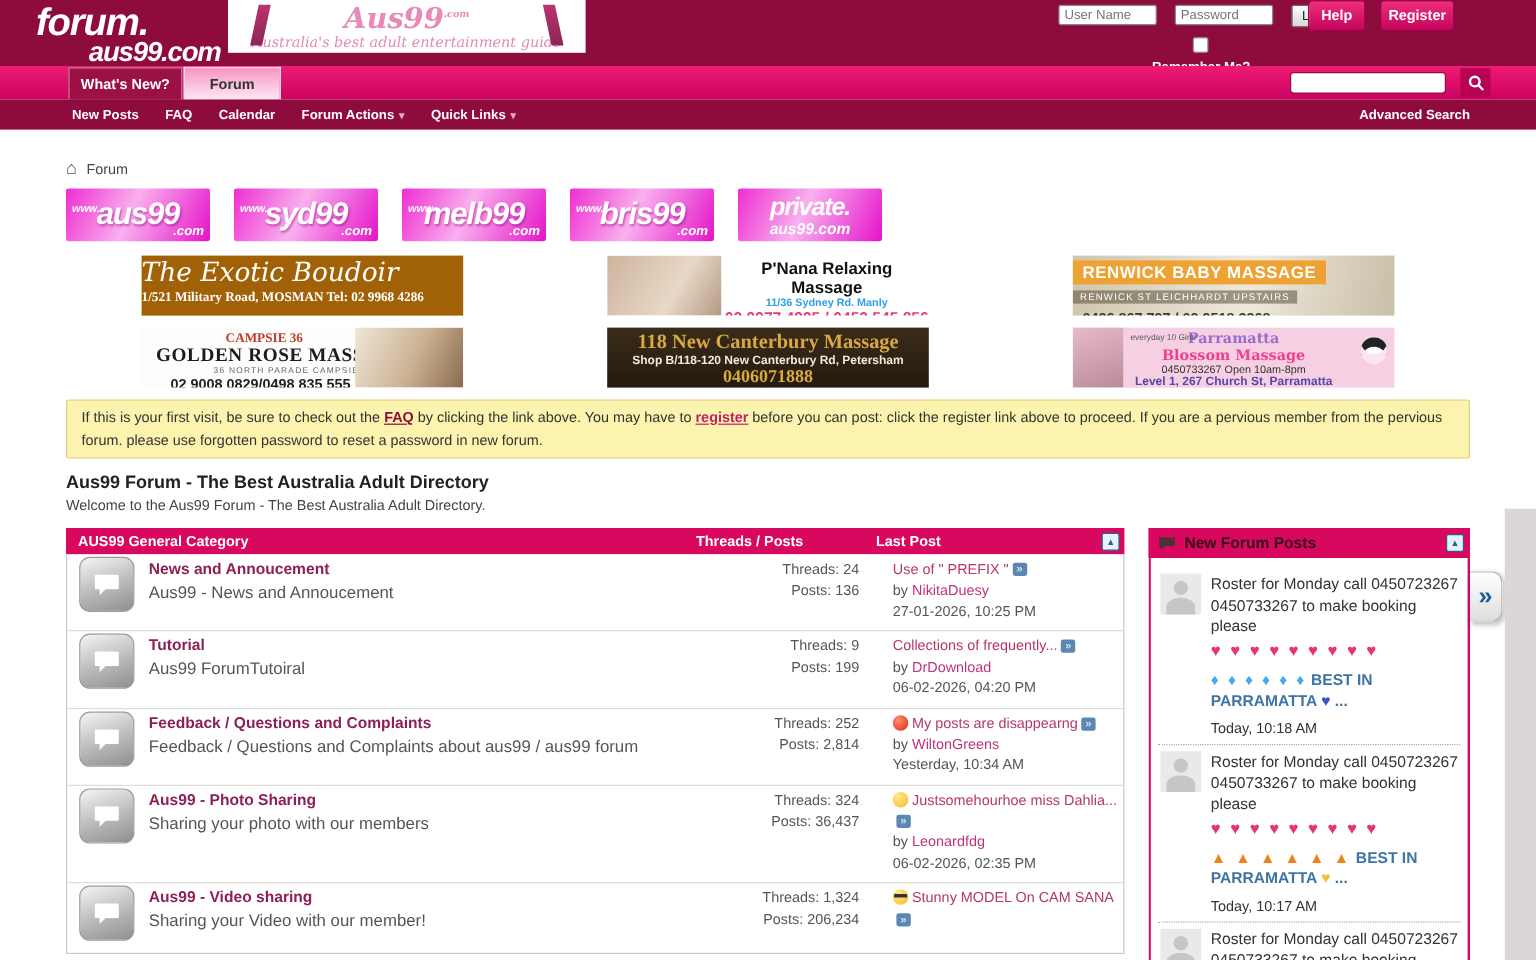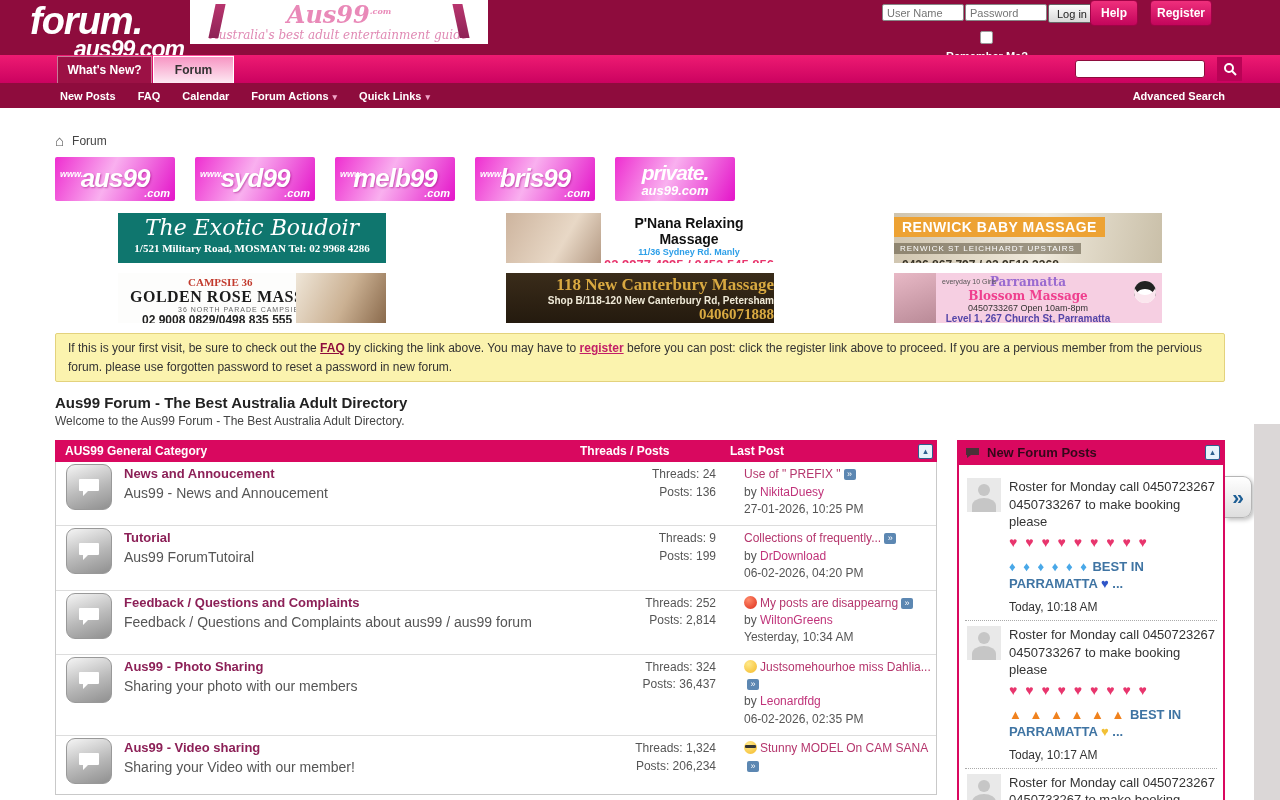--- a/index.html
+++ b/index.html
@@ -2,31 +2,31 @@
 <html><head>
 <meta charset="utf-8">
 <style>
   * { margin:0; padding:0; box-sizing:border-box; }
   html,body { width:1280px; height:800px; overflow:hidden; background:#fff;
     font-family:"Liberation Sans", sans-serif; }
 
   
   .topbar { position:relative; height:55px; background:#8e0c3d; }
   .logo { position:absolute; left:30px; top:2px; color:#fff; font-style:italic; font-weight:bold; line-height:1; }
-  .logo .l1 { font-size:38px; letter-spacing:-1px; }
+  .logo .l1 { font-size:32px; letter-spacing:-1px; }
   .logo .l2 { font-size:23px; margin-left:44px; margin-top:-2px; letter-spacing:-1px; }
   .top-banner { position:absolute; left:190px; top:0; width:298px; height:44px; background:#fff;
     display:flex; flex-direction:column; align-items:center; justify-content:center; overflow:hidden; }
   .top-banner .tb-title { font-family:"DejaVu Serif", serif; font-style:italic; color:#e989b8; font-size:24px; font-weight:bold; line-height:1; }
   .top-banner .tb-com { font-size:8px; color:#e989b8; vertical-align:super; }
   .top-banner .tb-tag { font-family:"DejaVu Serif", serif; font-style:italic; color:#e08ab4; font-size:12px; margin-top:1px; }
   .tassel { position:absolute; top:4px; width:10px; height:34px; background:linear-gradient(#b8356e,#8e2356); transform:skewX(-12deg); }
   .tassel.left { left:22px; } .tassel.right { right:22px; transform:skewX(12deg); }
   .login-area { position:absolute; left:862px; top:4px; }
-  .login-row { display:flex; gap:1px;padding-left:20px; }
+  .login-row { display:flex; gap:15px;padding-left:20px; }
   .login-row input { width:82px; height:17px; font-size:11px; padding:1px 4px; border:1px solid #888; border-radius:2px; color:#555; }
   .btn-login { height:19px; font-size:11px; padding:0 8px; background:linear-gradient(#fdfdfd,#d8d8d8); border:1px solid #666; border-radius:2px; color:#222; }
   .remember { display:flex; align-items:center; gap:6px; margin-top:8px; margin-left:16px; color:#fff; font-size:11px; font-weight:bold;flex-direction:column; }
   .remember .cb { width:13px; height:13px; background:#fff; border:1px solid #999; border-radius:2px; }
   .pill-btn { position:absolute; top:0; height:26px; background:linear-gradient(#ef2f7c,#c3055b); border:1px solid #a00347;
     border-radius:4px; color:#fff; font-weight:bold; font-size:12px; padding:0 14px; display:flex; align-items:center; }
   .btn-help { left:1090px; width:48px; justify-content:center; }
   .btn-register { left:1150px; width:62px; justify-content:center; }
 
   
@@ -55,40 +55,40 @@
   .sb .www { position:absolute; left:5px; top:12px; font-size:9px; }
   .sb .big { position:absolute; left:0; right:0; top:6px; text-align:center; font-size:26px; text-shadow:1px 1px 2px rgba(150,0,120,.5); letter-spacing:-1px; }
   .sb .com { position:absolute; right:5px; bottom:2px; font-size:11px; }
   .sb .pl1 { position:absolute; left:0; right:0; top:4px; text-align:center; font-size:21px; letter-spacing:-1px; }
   .sb .pl2 { position:absolute; left:0; right:0; bottom:3px; text-align:center; font-size:13px; }
 
   .ad-grid { margin:12px 63px 0 63px; }
   .ad-row { display:flex; justify-content:space-between; }
   .ad-row + .ad-row { margin-top:10px; }
   .ad { width:268px; height:50px; overflow:hidden; position:relative; }
-  .ad-exotic { background:#0f766e; color:#fff; text-align:center; }
+  .ad-exotic { background:#a16207; color:#fff; }
   .ad-exotic .t { font-family:"DejaVu Serif", serif; font-style:italic; font-size:22px; margin-top:2px; }
   .ad-exotic .a { font-family:"Liberation Serif", serif; font-size:11px; font-weight:bold; margin-top:2px; }
   .ad-pnana { background:#fff; }
   .ad-pnana .photo { position:absolute; left:0; top:0; width:95px; height:50px; background:linear-gradient(120deg,#cdb49e,#e8d8c6 60%,#b49a84); }
   .ad-pnana .tx { margin-left:98px; text-align:center; }
   .ad-pnana .t { font-size:14px; font-weight:bold; color:#111; margin-top:2px; }
   .ad-pnana .a { font-size:9px; color:#2d9fe8; font-weight:bold; }
   .ad-pnana .p { font-size:13px; color:#e8356d; font-weight:bold; }
   .ad-renwick { background:linear-gradient(100deg,#cfc4ae,#efe9db 55%,#c9bfa8); }
   .ad-renwick .t { display:inline-block; background:#eda233; color:#fff; font-weight:bold; font-size:14px; padding:2px 8px; margin-top:4px; letter-spacing:.5px; }
   .ad-renwick .a { font-size:8px; color:#fff; background:rgba(90,80,60,.55); display:inline-block; padding:1px 6px; letter-spacing:1px; }
   .ad-renwick .p { font-size:12px; color:#3a3528; font-weight:bold; margin-top:3px; margin-left:8px; }
   .ad-golden { background:#fdfdfc; text-align:left; }
   .ad-golden .candle { position:absolute; right:0; top:0; width:90px; height:50px; background:linear-gradient(115deg,#efe6d8,#cbb193 55%,#8a6a4c); }
   .ad-golden .top { color:#c23b2e; font-family:"Liberation Serif", serif; font-weight:bold; font-size:11px; margin:3px 0 0 70px; }
   .ad-golden .t { color:#1c1c1c; font-family:"Liberation Serif", serif; font-weight:bold; font-size:16px; margin-left:12px; letter-spacing:.5px; }
   .ad-golden .a { color:#666; font-size:7px; letter-spacing:1px; margin-left:60px; }
   .ad-golden .p { color:#222; font-size:12px; font-weight:bold; margin-left:24px; }
-  .ad-canterbury { background:linear-gradient(#3a2c1a,#241a0e); text-align:right; color:#d9a941; }
+  .ad-canterbury { background:linear-gradient(#3a2c1a,#241a0e); text-align:center; color:#d9a941; }
   .ad-canterbury .t { font-family:"Liberation Serif", serif; font-size:17px; font-weight:bold; margin-top:2px; }
   .ad-canterbury .a { color:#f0ead8; font-size:10px; font-weight:bold; }
   .ad-canterbury .p { font-size:15px; font-weight:bold; font-family:"Liberation Serif", serif; }
   .ad-blossom { background:#f6cfe2; }
   .ad-blossom .girl { position:absolute; left:0; top:0; width:42px; height:50px; background:linear-gradient(160deg,#e8b9c6,#b98a97); }
   .ad-blossom .sm { position:absolute; left:48px; top:4px; font-size:7px; color:#555; line-height:1.3; }
   .ad-blossom .c1 { text-align:center; font-size:12px; color:#9a6bd0; font-weight:bold; margin-top:2px; font-family:"DejaVu Serif", serif; }
   .ad-blossom .c2 { text-align:center; font-size:12px; color:#ef3f8e; font-weight:bold; font-family:"DejaVu Serif", serif; }
   .ad-blossom .c3 { text-align:center; font-size:9px; color:#333; }
   .ad-blossom .c4 { text-align:center; font-size:10px; color:#5546a8; font-weight:bold; }

